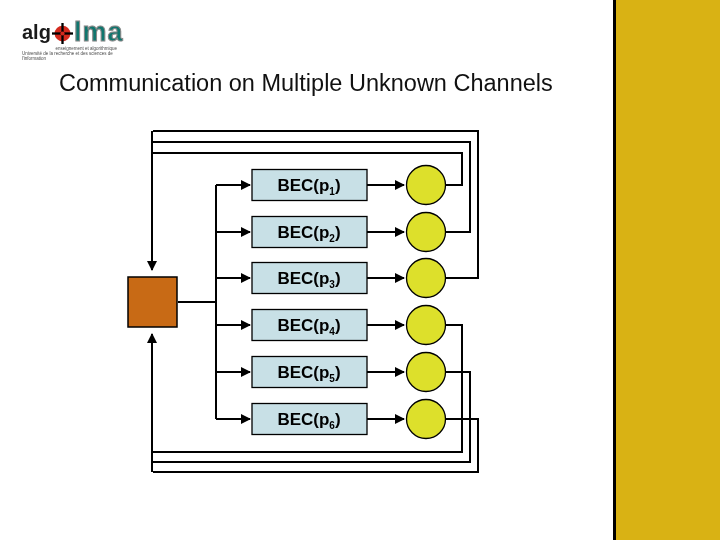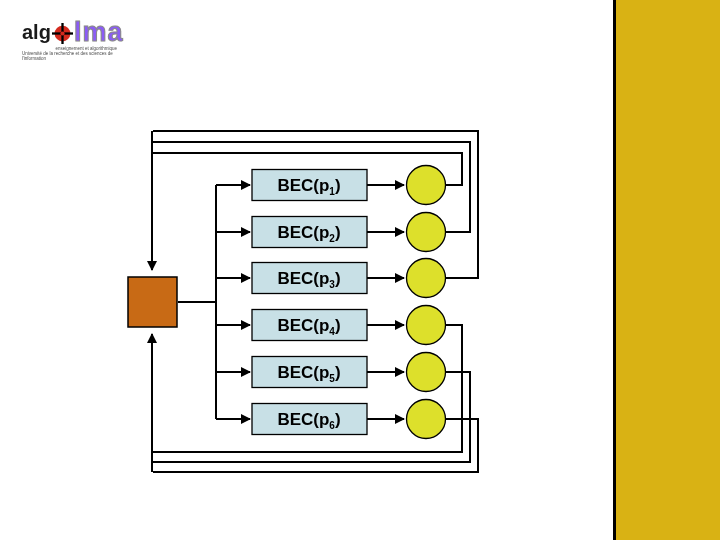--- a/index.html
+++ b/index.html
@@ -12,21 +12,21 @@
     position:absolute;top:0;right:0;width:104px;height:540px;
     border-left:3px solid #000;
   }
   
   .logo{position:absolute;left:22px;top:18px;width:130px;}
   .logo-row{display:flex;align-items:center;height:28px;}
   .logo-solid{font-size:20px;font-weight:bold;color:#1a1a1a;letter-spacing:0;line-height:26px;}
   .logo-target{width:21px;height:21px;margin:2px 1px 0 1px;}
   .logo-outline{
     font-size:27px;font-weight:bold;letter-spacing:1px;line-height:26px;
-    color:#8b5cf6;-webkit-text-stroke:1px #8a8a8a;text-shadow:0 0 1px #999;
+    color:#0f766e;-webkit-text-stroke:1px #8a8a8a;text-shadow:0 0 1px #999;
   }
   .tagline{color:#4a4a4a;font-size:4.5px;line-height:5px;filter:blur(.2px);}
   .tagline .t1{display:block;text-align:right;width:95px;}
   .tagline .t2{display:block;width:112px;}
   
   .title{
     position:absolute;left:59px;top:70px;width:560px;
     font-size:23.5px;color:#111;white-space:nowrap;font-weight:normal;margin:0;
   }
   
@@ -50,20 +50,21 @@
         <circle cx="10" cy="10" r="2" fill="#d42a1e"></circle>
       </svg>
       <span class="logo-outline">lma</span>
     </div>
     <div class="tagline">
       <span class="t1">enseignement et algorithmique</span>
       <span class="t2">Université de la recherche et des sciences de l'information</span>
     </div>
   </div>
 
+  <h1 class="title">Communication on Multiple Unknown Channels</h1>
 
   <svg class="diagram-svg" viewBox="0 0 720 540">
     <defs>
       <marker id="ah" viewBox="0 0 10 10" refX="9" refY="5" markerWidth="5" markerHeight="5" orient="auto-start-reverse">
         <path d="M0,0 L10,5 L0,10 z" fill="#000"></path>
       </marker>
     </defs>
 
     <g fill="none" stroke="#000" stroke-width="2">
       <path d="M446,185 H462 V153 H153"></path>

